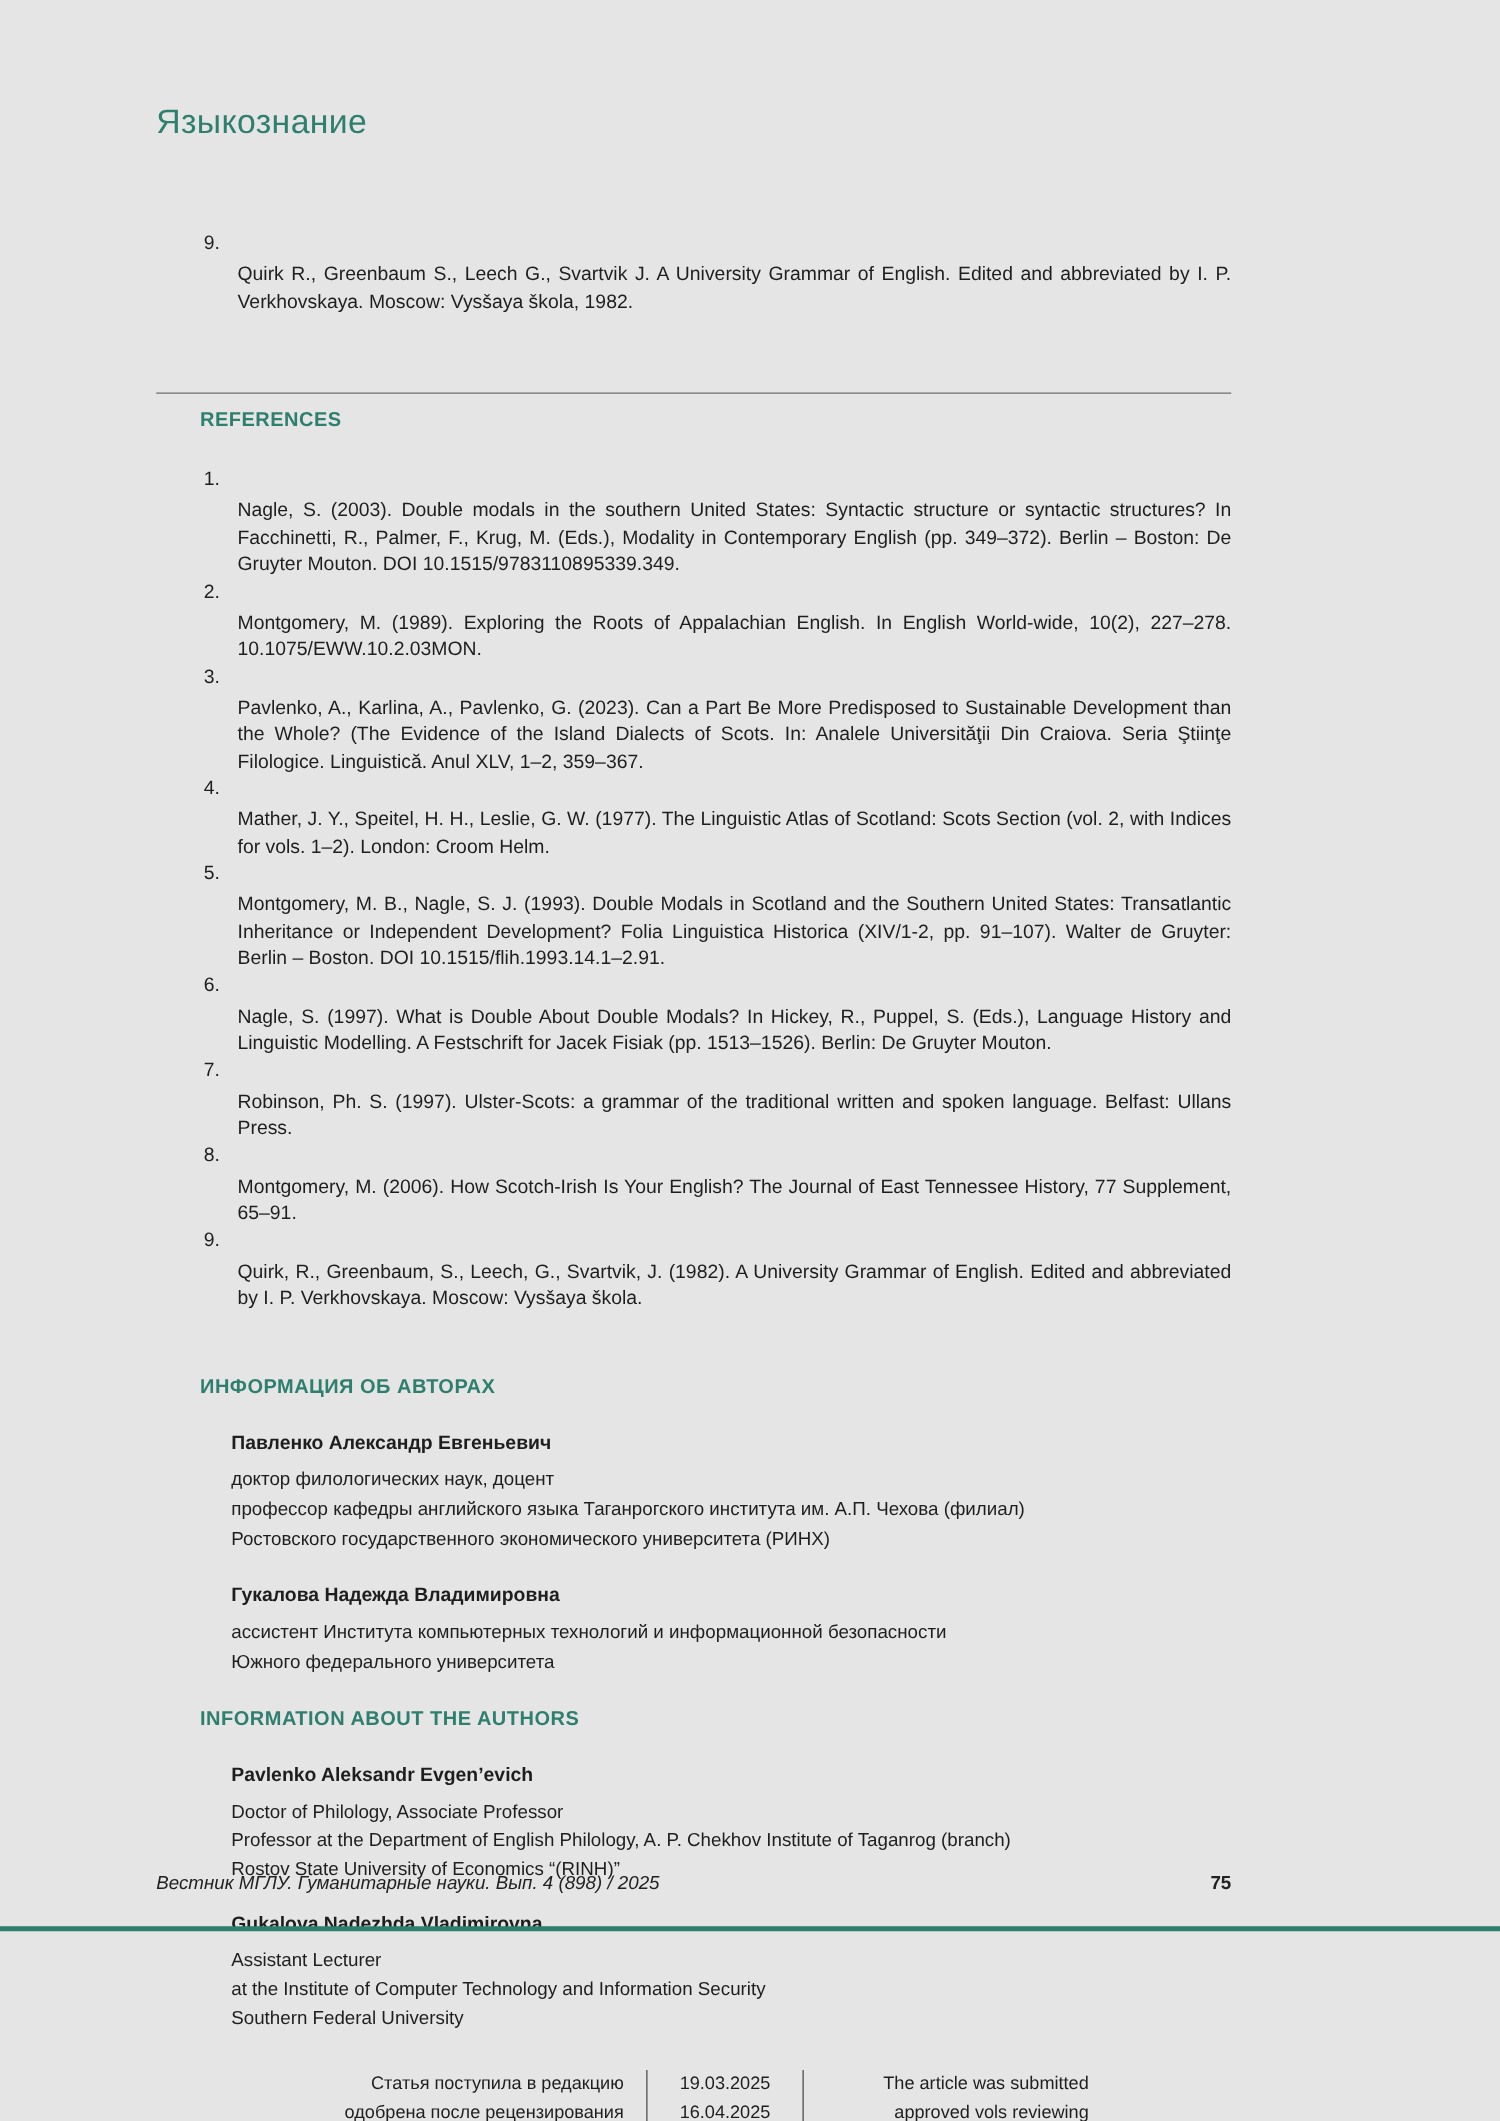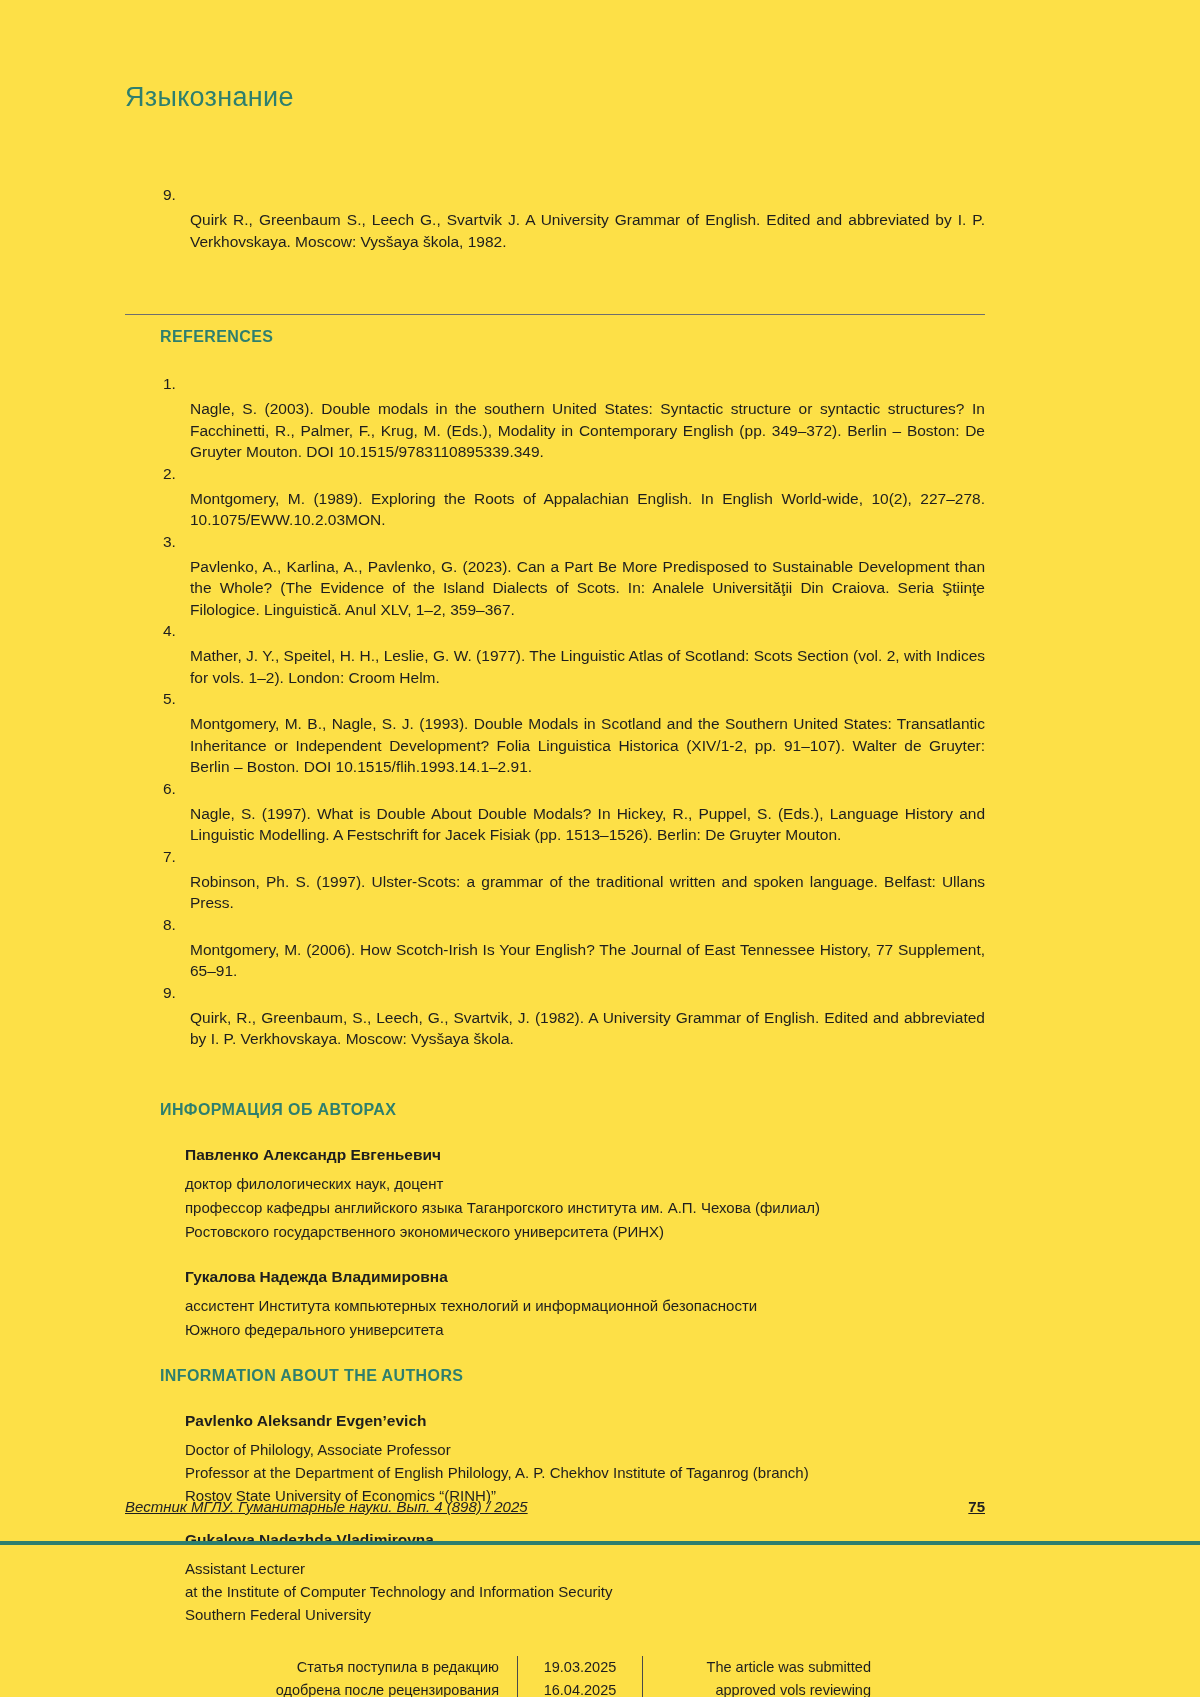--- a/index.html
+++ b/index.html
@@ -1,20 +1,20 @@
 <!DOCTYPE html>
 <html><head>
 <meta charset="utf-8">
 <style>
   html, body { margin: 0; padding: 0; background: #ffffff; }
   .page {
     position: relative;
     width: 1200px;
     height: 1697px;
-    background: #fde047;
+    background: #e5e5e5;
     font-family: "Liberation Sans", sans-serif;
     color: #1e1e1e;
     overflow: hidden;
   }
   .content {
     position: absolute;
     left: 125px;
     top: 0;
     width: 860px;
   }
@@ -87,21 +87,20 @@
     align-self: stretch;
   }
   .footer {
     position: absolute;
     left: 125px;
     right: 215px;
     top: 1498px;
     display: flex;
     justify-content: space-between;
     align-items: baseline;
-    text-decoration: underline;
   }
   .journal {
     font-style: italic;
     font-size: 15px;
     color: #222222;
   }
   .page-num {
     font-size: 15px;
     font-weight: 700;
     color: #222222;

